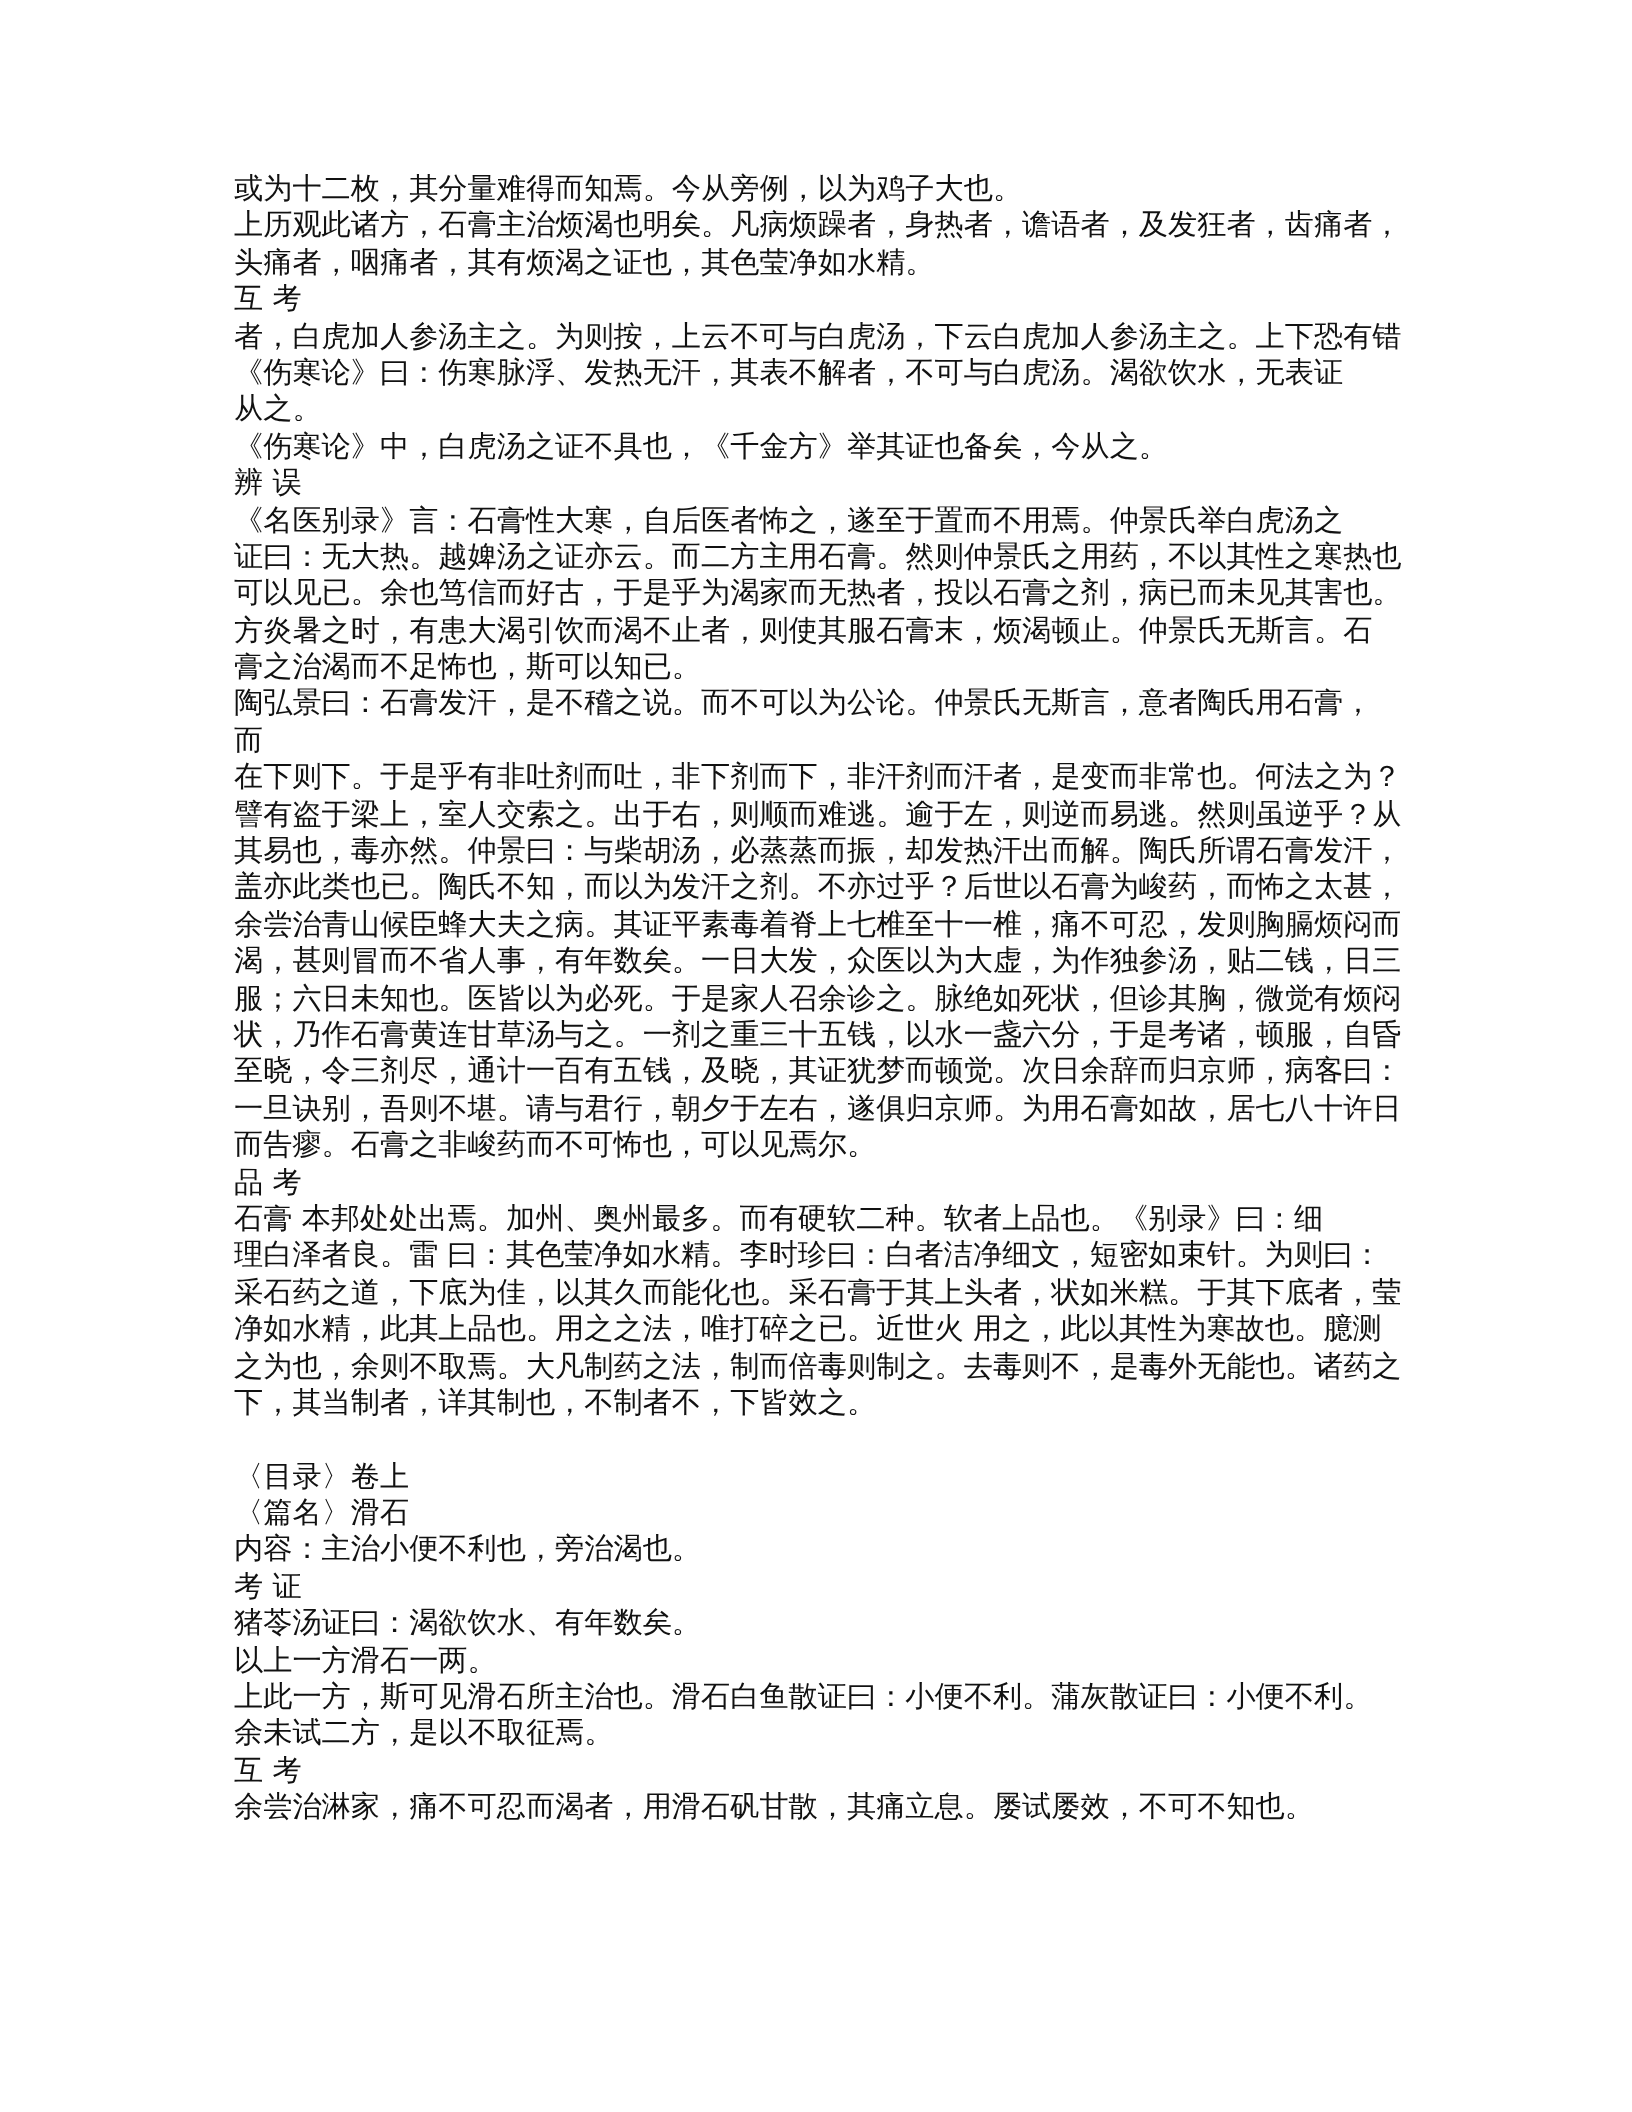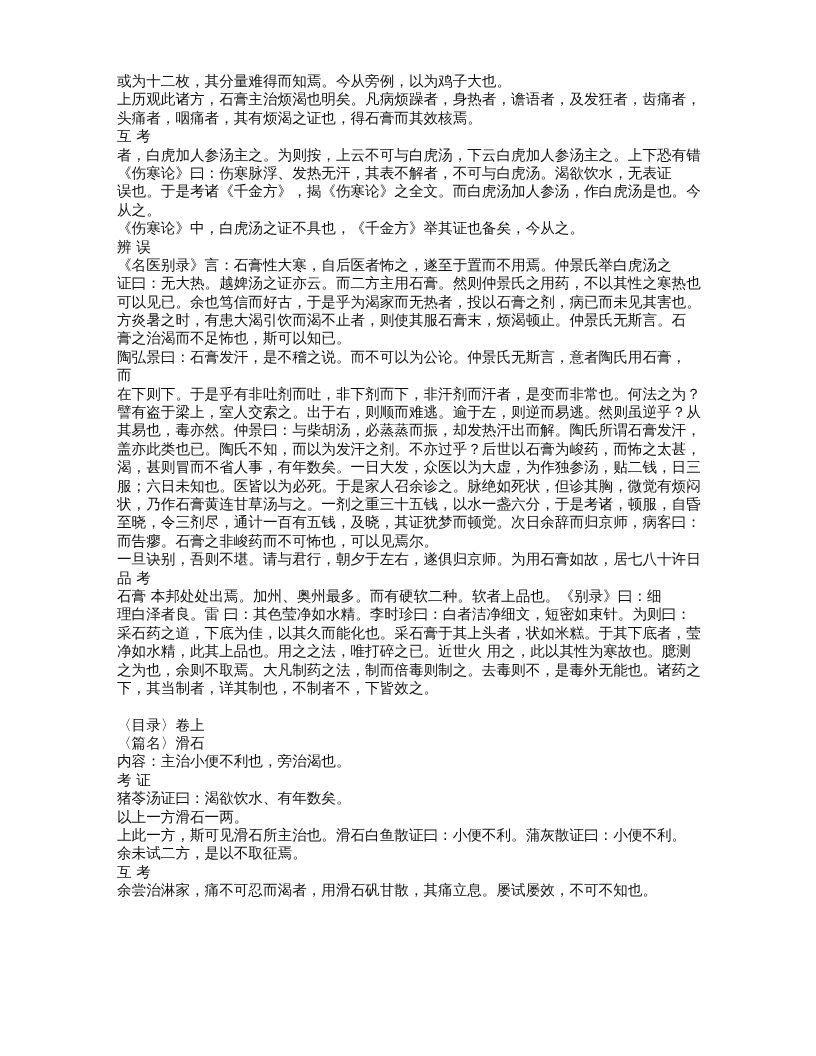--- a/index.html
+++ b/index.html
@@ -9,21 +9,21 @@
     }
     body {
       width: 816px;
       height: 1056px;
       position: relative;
       overflow: hidden;
     }
     .page {
       position: absolute;
       left: 117px;
-      top: 72px;
+      top: 86px;
       width: 640px;
       color: #111111;
       font-family: "DejaVu Serif", "Liberation Serif", serif;
       font-size: 14.6px;
       line-height: 18.4px;
     }
     .line {
       white-space: pre;
       height: 18.4px;
       overflow: visible;
@@ -31,51 +31,51 @@
     .blank { height: 18.4px; }
   </style>
 </head>
 <body>
 
 <div class="page">
 
   <div>
     <div class="line">或为十二枚，其分量难得而知焉。今从旁例，以为鸡子大也。</div>
     <div class="line">上历观此诸方，石膏主治烦渴也明矣。凡病烦躁者，身热者，谵语者，及发狂者，齿痛者，</div>
-    <div class="line">头痛者，咽痛者，其有烦渴之证也，得石膏而其效核焉。</div>
+    <div class="line">头痛者，咽痛者，其有烦渴之证也，其色莹净如水精。</div>
   </div>
 
   <div>
     <div class="line">互 考</div>
     <div class="line">者，白虎加人参汤主之。为则按，上云不可与白虎汤，下云白虎加人参汤主之。上下恐有错</div>
     <div class="line">《伤寒论》曰：伤寒脉浮、发热无汗，其表不解者，不可与白虎汤。渴欲饮水，无表证</div>
-    <div class="line">误也。于是考诸《千金方》，揭《伤寒论》之全文。而白虎汤加人参汤，作白虎汤是也。今</div>
     <div class="line">从之。</div>
     <div class="line">《伤寒论》中，白虎汤之证不具也，《千金方》举其证也备矣，今从之。</div>
   </div>
 
   <div>
     <div class="line">辨 误</div>
     <div class="line">《名医别录》言：石膏性大寒，自后医者怖之，遂至于置而不用焉。仲景氏举白虎汤之</div>
     <div class="line">证曰：无大热。越婢汤之证亦云。而二方主用石膏。然则仲景氏之用药，不以其性之寒热也</div>
     <div class="line">可以见已。余也笃信而好古，于是乎为渴家而无热者，投以石膏之剂，病已而未见其害也。</div>
     <div class="line">方炎暑之时，有患大渴引饮而渴不止者，则使其服石膏末，烦渴顿止。仲景氏无斯言。石</div>
     <div class="line">膏之治渴而不足怖也，斯可以知已。</div>
     <div class="line">陶弘景曰：石膏发汗，是不稽之说。而不可以为公论。仲景氏无斯言，意者陶氏用石膏，</div>
     <div class="line">而</div>
     <div class="line">在下则下。于是乎有非吐剂而吐，非下剂而下，非汗剂而汗者，是变而非常也。何法之为？</div>
     <div class="line">譬有盗于梁上，室人交索之。出于右，则顺而难逃。逾于左，则逆而易逃。然则虽逆乎？从</div>
     <div class="line">其易也，毒亦然。仲景曰：与柴胡汤，必蒸蒸而振，却发热汗出而解。陶氏所谓石膏发汗，</div>
     <div class="line">盖亦此类也已。陶氏不知，而以为发汗之剂。不亦过乎？后世以石膏为峻药，而怖之太甚，</div>
+    <div class="line">余尝治青山候臣蜂大夫之病。其证平素毒着脊上七椎至十一椎，痛不可忍，发则胸膈烦闷而</div>
     <div class="line">渴，甚则冒而不省人事，有年数矣。一日大发，众医以为大虚，为作独参汤，贴二钱，日三</div>
     <div class="line">服；六日未知也。医皆以为必死。于是家人召余诊之。脉绝如死状，但诊其胸，微觉有烦闷</div>
     <div class="line">状，乃作石膏黄连甘草汤与之。一剂之重三十五钱，以水一盏六分，于是考诸，顿服，自昏</div>
     <div class="line">至晓，令三剂尽，通计一百有五钱，及晓，其证犹梦而顿觉。次日余辞而归京师，病客曰：</div>
+    <div class="line">一旦诀别，吾则不堪。请与君行，朝夕于左右，遂俱归京师。为用石膏如故，居七八十许日</div>
     <div class="line">而告瘳。石膏之非峻药而不可怖也，可以见焉尔。</div>
-    <div class="line">一旦诀别，吾则不堪。请与君行，朝夕于左右，遂俱归京师。为用石膏如故，居七八十许日</div>
   </div>
 
   <div>
     <div class="line">品 考</div>
     <div class="line">石膏 本邦处处出焉。加州、奥州最多。而有硬软二种。软者上品也。《别录》曰：细</div>
     <div class="line">理白泽者良。雷 曰：其色莹净如水精。李时珍曰：白者洁净细文，短密如束针。为则曰：</div>
     <div class="line">采石药之道，下底为佳，以其久而能化也。采石膏于其上头者，状如米糕。于其下底者，莹</div>
     <div class="line">净如水精，此其上品也。用之之法，唯打碎之已。近世火 用之，此以其性为寒故也。臆测</div>
     <div class="line">之为也，余则不取焉。大凡制药之法，制而倍毒则制之。去毒则不，是毒外无能也。诸药之</div>
     <div class="line">下，其当制者，详其制也，不制者不，下皆效之。</div>

